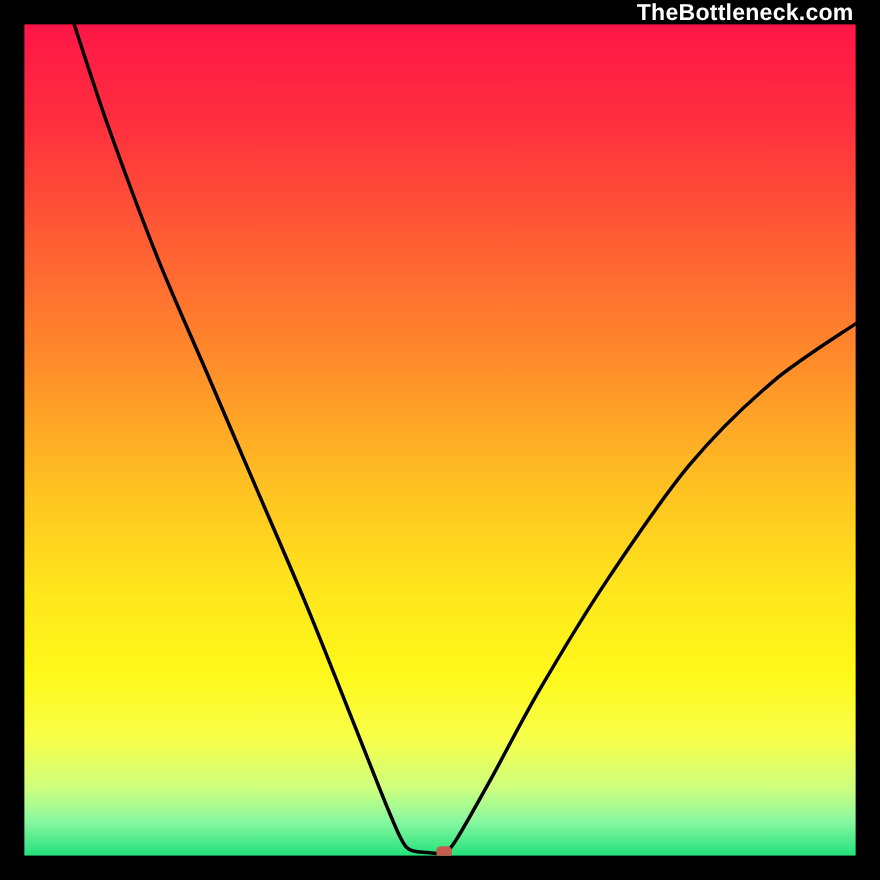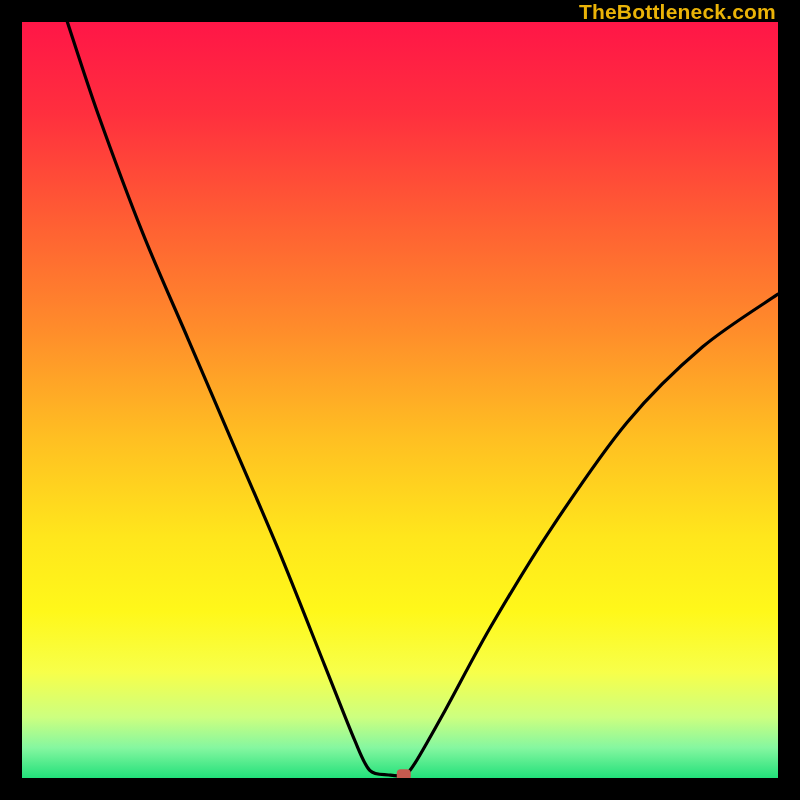--- a/index.html
+++ b/index.html
@@ -18,21 +18,21 @@
     height: 756px;
     background: #000;
   }
   .watermark {
     position: absolute;
     top: 0px;
     right: 24px;
     font-family: Arial, Helvetica, sans-serif;
     font-size: 21px;
     font-weight: 600;
-    color: #eab308;
+    color: #ffffff;
     letter-spacing: 0.2px;
     z-index: 10;
   }
   svg {
     display: block;
   }
 </style>
 </head>
 <body>
 

